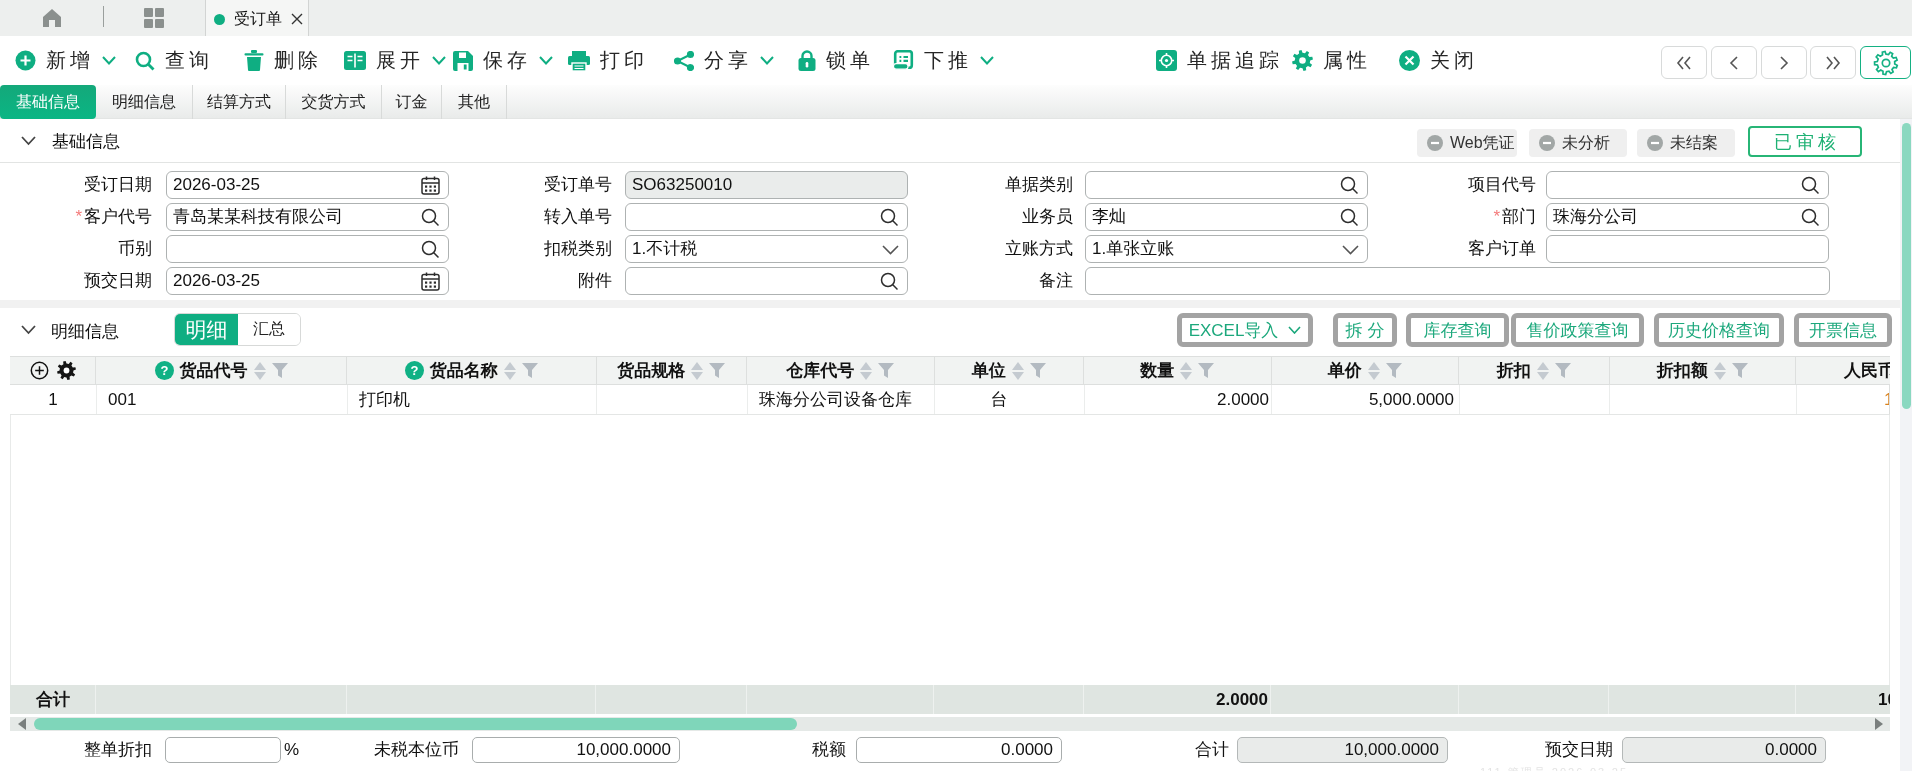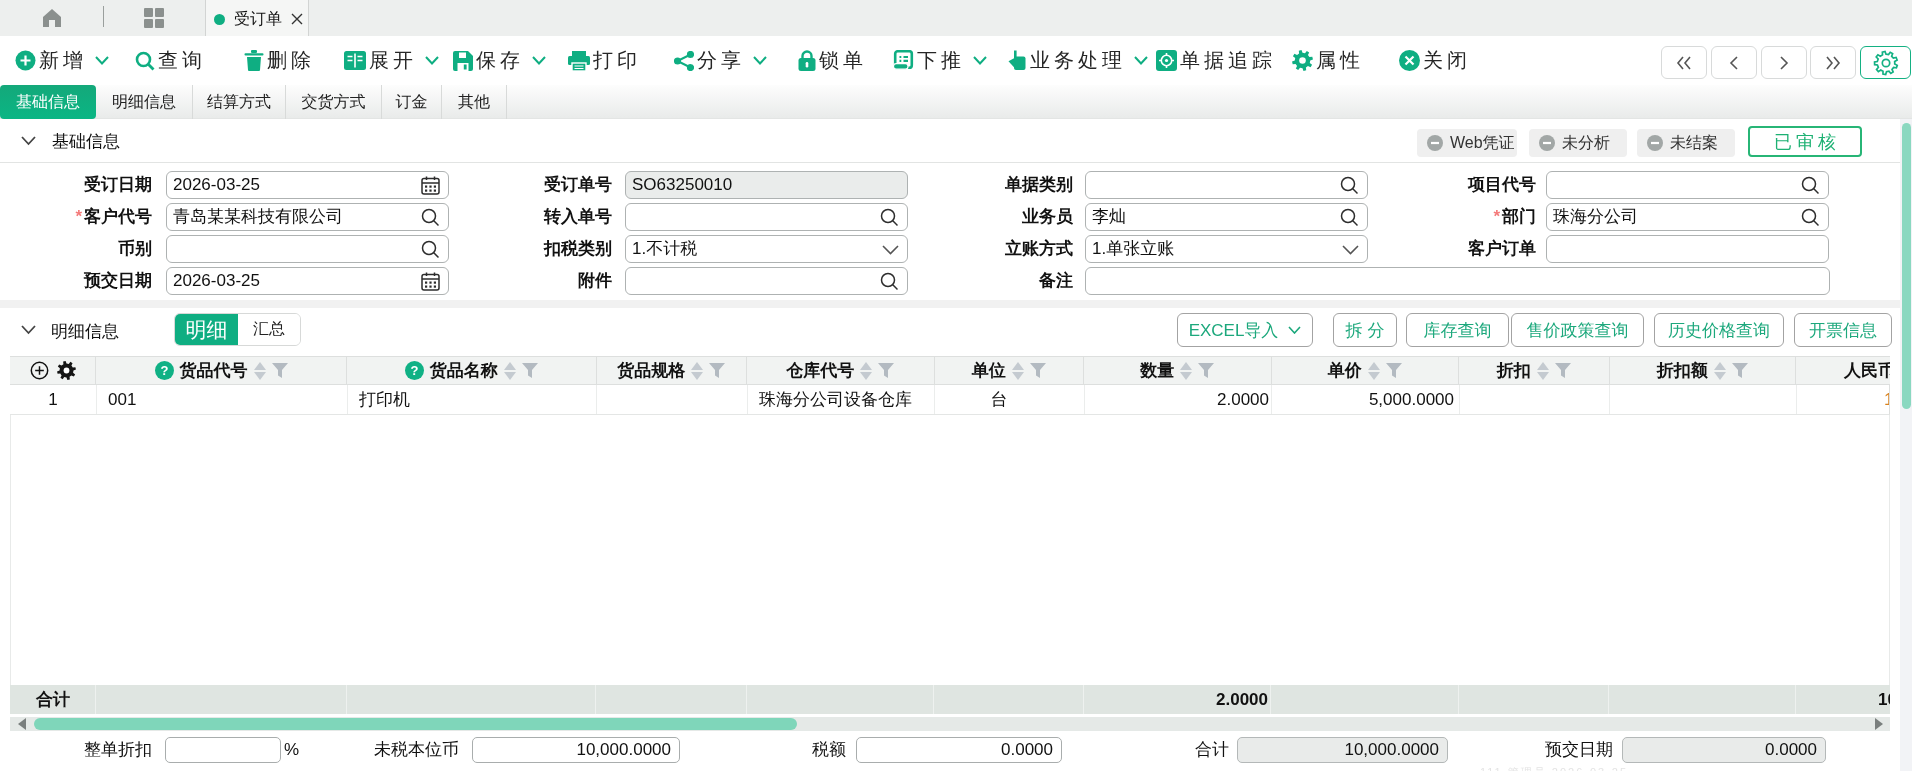--- a/index.html
+++ b/index.html
@@ -12,51 +12,51 @@
   #topbar { position:absolute; left:0; top:0; width:1912px; height:46px; background:#edefee; }
   #tab1 { position:absolute; left:205px; top:0; width:104px; height:38px; background:#f5f6f5;
           border-left:1px solid #d2d4d3; border-right:1px solid #d2d4d3;
           display:flex; align-items:center; }
   .tabdot { width:11px; height:11px; border-radius:50%; background:#0fae82; margin-left:8px; }
   #tab1 .t { font-size:16px; color:#141414; margin-left:9px; white-space:nowrap;}
 
   
   #toolbar { position:absolute; left:0; top:36px; width:1912px; height:49px; background:#fff; }
   .titem { position:absolute; top:0; height:49px; display:flex; align-items:center; }
-  .tlabel { font-size:20px; color:#262626; letter-spacing:4px; margin-left:3px; white-space:nowrap; }
+  .tlabel { font-size:20px; color:#262626; letter-spacing:4px; margin-left:10px; white-space:nowrap; }
   .navbtn { position:absolute; top:10px; width:46px; height:33px; background:#fff; border:1px solid #d8dada; border-radius:6px;
             display:flex; align-items:center; justify-content:center; }
 
   
   #tabrow { position:absolute; left:0; top:85px; width:1912px; height:34px;
             background:linear-gradient(#fdfdfd,#e9ebea); border-bottom:1px solid #e3e5e4;}
   .ptab { position:absolute; top:0; height:34px; display:flex; align-items:center; justify-content:center;
           font-size:16px; color:#222; border-right:1px solid #d8dad9;}
   .ptab.act { background:linear-gradient(#14a87a,#0ab684); color:#fff; border-radius:4px; border-right:none;}
 
   
   #sechdr { position:absolute; left:0; top:119px; width:1912px; height:44px; background:#fff; border-bottom:1px solid #e2e4e3;}
   .pill { position:absolute; top:10px; height:28px; background:#efefef; border-radius:4px; display:flex; align-items:center;
           font-size:16px; color:#333; }
   .pill svg { margin:0 7px 0 10px; }
   #approved { position:absolute; left:1748px; top:7px; width:114px; height:31px; border:2px solid #27b576; border-radius:4px;
               color:#1db173; font-size:18px; font-weight:500; letter-spacing:4px; padding-left:4px; display:flex; align-items:center; justify-content:center;}
 
   
-  .flabel { position:absolute; height:28px; line-height:28px; font-size:17px; color:#111; text-align:right; white-space:nowrap;font-weight:bold;}
+  .flabel { position:absolute; height:28px; line-height:28px; font-size:17px; color:#111; text-align:right; white-space:nowrap;}
   .req { color:#f47a7a; margin-right:2px; }
   .finput { position:absolute; width:283px; height:28px; border:1px solid #aeb2b2; border-radius:6px; background:#fff;
             font-size:17px; color:#111; line-height:26px; padding-left:6px; white-space:nowrap; overflow:hidden;}
   .finput.dis { background:#eaeceb; }
   .ficon { position:absolute; right:8px; top:3px; }
 
   
   #grayband { position:absolute; left:0; top:300px; width:1912px; height:8px; background:#f1f1f1; }
   #dethdr { position:absolute; left:0; top:308px; width:1912px; height:48px; background:#fff; }
-  .gbtn { position:absolute; top:5px; height:34px; border:1px solid #a3a3a3; border-radius:6px; background:#fff;
+  .gbtn { position:absolute; top:5px; height:34px; border:5px solid #a3a3a3; border-radius:6px; background:#fff;
           color:#1ca87c; font-size:17px; display:flex; align-items:center; justify-content:center; white-space:nowrap;}
 
   
   #grid { position:absolute; left:0; top:356px; width:1912px; height:359px; }
   #ghead { position:absolute; left:10px; top:0; width:1880px; height:29px; overflow:hidden; background:#f1f3f2;
            border-top:1px solid #dddfde; border-bottom:1px solid #dddfde;}
   .hcell { position:absolute; top:0; height:27px; display:flex; align-items:center; justify-content:center;
            font-size:17px; font-weight:600; color:#111; border-right:1px solid #dddfde; white-space:nowrap; }
   .hcell .q { margin-right:6px; }
   .sorts { display:inline-flex; flex-direction:column; margin-left:6px; gap:2px;}
@@ -188,31 +188,20 @@
         </svg>
       <span class="tlabel">锁单</span>
     </div>
     <div class="titem" style="left:893px">
       <svg width="21" height="21" viewBox="0 0 21 21">
           <rect x="2.2" y="1.2" width="16.6" height="16.6" rx="2.6" fill="none" stroke="#0fae82" stroke-width="2.6"></rect>
           <path d="M6.5 7 H8.3 M10.5 7 H15 M6.5 10.8 H8.3 M10.5 10.8 H15" stroke="#0fae82" stroke-width="2.2"></path>
           <rect x="0.5" y="13.6" width="14.5" height="5.6" rx="2.6" fill="#0fae82" stroke="#fff" stroke-width="1.2"></rect>
         </svg>
       <span class="tlabel">下推</span>
-      <svg style="margin-left:8px" width="14" height="9" viewBox="0 0 14 9">
-          <path d="M1 1 L7 7.5 L13 1" stroke="#0fae82" stroke-width="2" fill="none"></path>
-        </svg>
-    </div>
-    <div class="titem" style="left:1008px">
-      <svg width="19" height="21" viewBox="0 0 19 21">
-          <rect x="6" y="0.5" width="2.6" height="8" fill="#0fae82"></rect>
-          <rect x="6" y="6.5" width="11.5" height="13.5" rx="2" fill="#0fae82"></rect>
-          <path d="M0.5 11.2 L6.5 8 L8 19.5 Z" fill="#0fae82"></path>
-        </svg>
-      <span class="tlabel">业务处理</span>
       <svg style="margin-left:8px" width="14" height="9" viewBox="0 0 14 9">
           <path d="M1 1 L7 7.5 L13 1" stroke="#0fae82" stroke-width="2" fill="none"></path>
         </svg>
     </div>
     <div class="titem" style="left:1156px">
       <svg width="21" height="21" viewBox="0 0 21 21">
           <rect x="0" y="0" width="21" height="21" rx="3" fill="#0fae82"></rect>
           <circle cx="10.5" cy="10.5" r="5.2" stroke="#fff" stroke-width="1.6" fill="none"></circle>
           <circle cx="10.5" cy="10.5" r="1.6" fill="#fff"></circle>
           <path d="M10.5 3 V6 M10.5 15 V18 M3 10.5 H6 M15 10.5 H18" stroke="#fff" stroke-width="1.6"></path>

